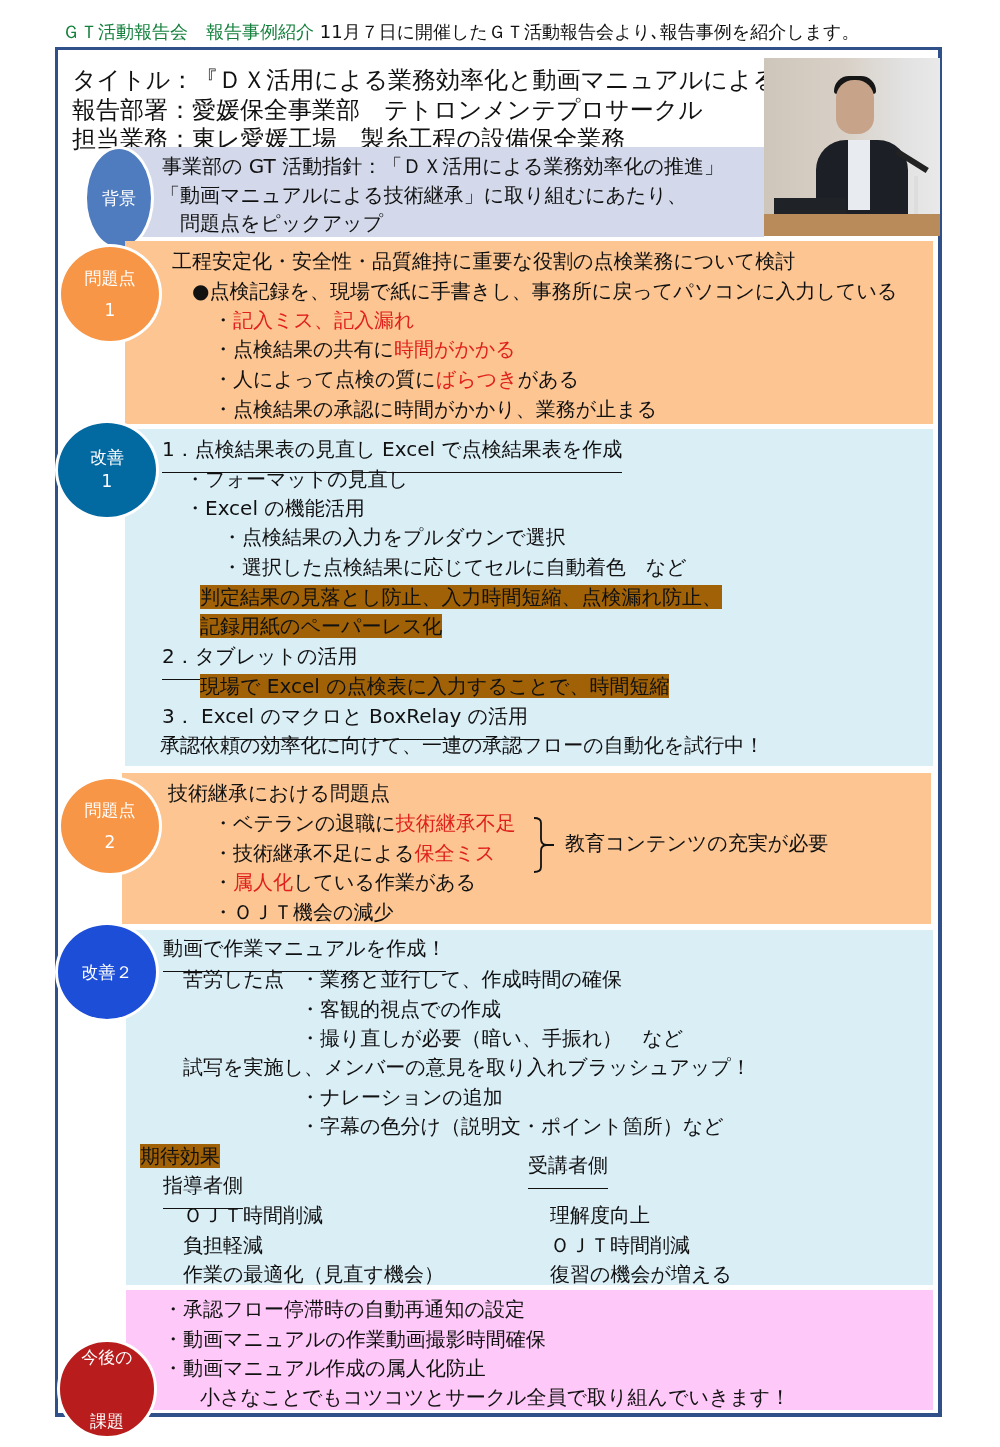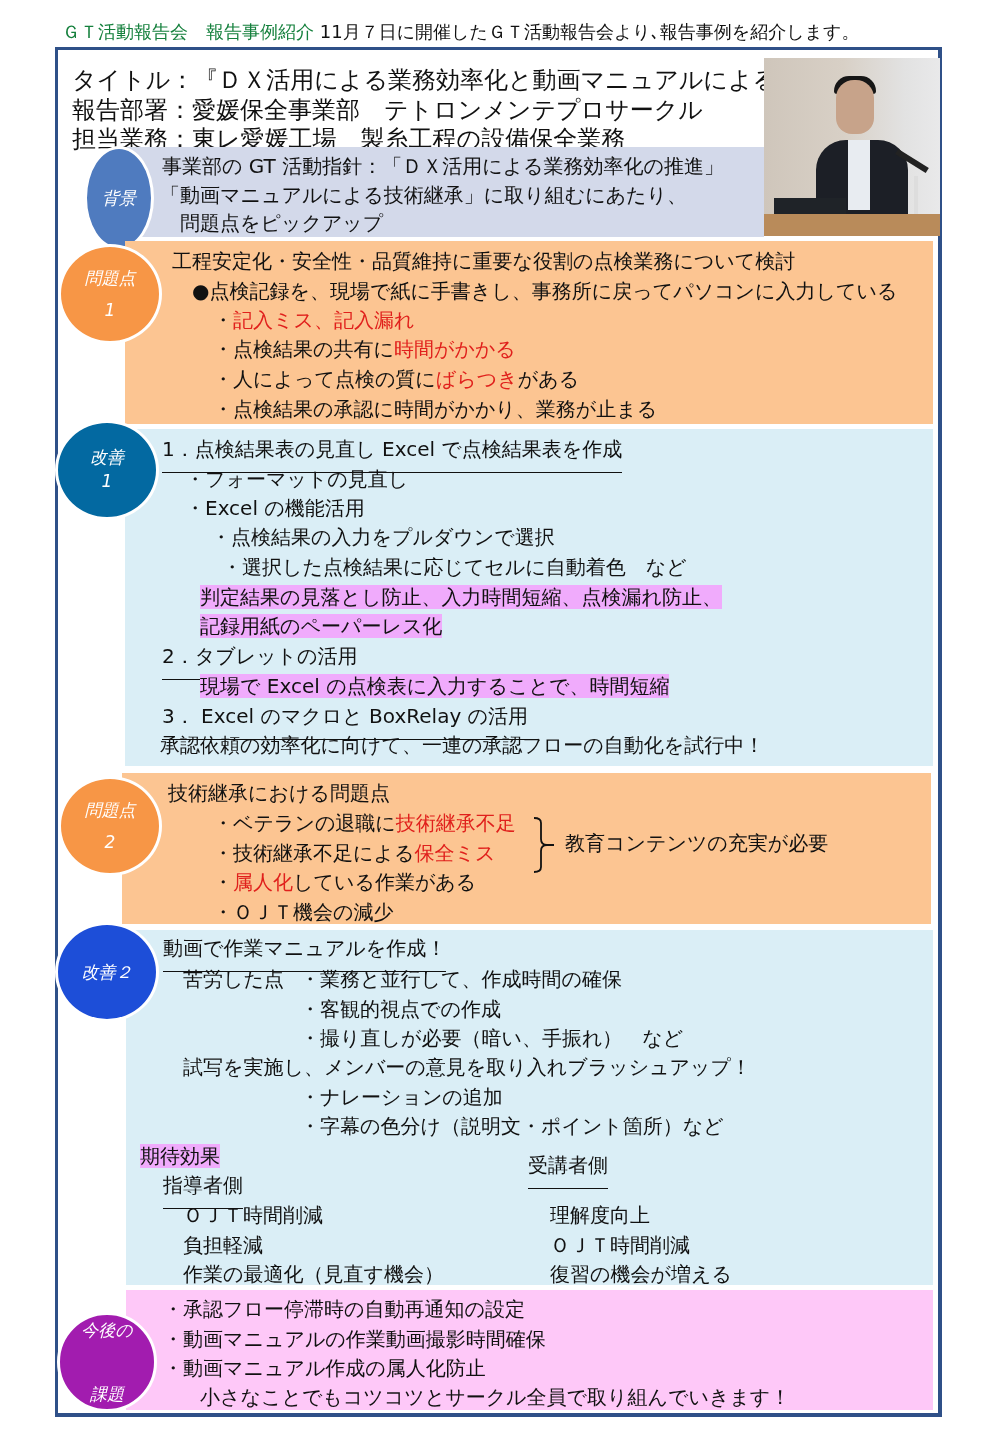--- a/index.html
+++ b/index.html
@@ -11,24 +11,24 @@
   .photo{position:absolute;left:764px;top:58px;width:176px;height:178px;background:linear-gradient(90deg,#cfc6bb 0%,#d8d0c6 45%,#e2e2e2 80%,#e9e9ea 100%);overflow:hidden;}
   .photo .podium{position:absolute;left:0;bottom:0;width:100%;height:22px;background:#b98b5a;}
   .photo .laptop{position:absolute;left:10px;bottom:20px;width:72px;height:18px;background:#1f2328;}
   .photo .body{position:absolute;left:52px;top:82px;width:92px;height:100px;background:#1c1f26;border-radius:30px 30px 0 0;}
   .photo .shirt{position:absolute;left:84px;top:82px;width:22px;height:70px;background:#e8ecf1;}
   .photo .head{position:absolute;left:72px;top:22px;width:38px;height:54px;background:#c7a38a;border-radius:18px 18px 16px 16px;}
   .photo .hair{position:absolute;left:70px;top:18px;width:42px;height:18px;background:#161616;border-radius:20px 20px 4px 4px;}
   .photo .mic{position:absolute;left:130px;top:100px;width:36px;height:6px;background:#222;transform:rotate(32deg);}
   .photo .stand{position:absolute;left:150px;top:118px;width:4px;height:40px;background:#ddd;}
   .panel{position:absolute;box-sizing:border-box;}
-  .circle{position:absolute;border-radius:50%;border:3px solid #fff;box-sizing:border-box;color:#fff;font-size:17px;display:flex;flex-direction:column;align-items:center;justify-content:center;text-align:center;line-height:1.9;font-style:italic;}
+  .circle{position:absolute;border-radius:50%;border:3px solid #fff;box-sizing:border-box;color:#fff;font-size:17px;display:flex;flex-direction:column;align-items:center;justify-content:center;text-align:center;line-height:1.9;}
   .line{position:absolute;font-size:20px;white-space:nowrap;}
   .red{color:#e0201c;}
-  .hl{background:#f0abfc;}
+  .hl{background:#a16207;}
   .ul{border-bottom:1.5px solid #111;padding-bottom:11px;}
   .brace{position:absolute;left:533px;top:817px;width:22px;height:56px;}
 </style>
 </head>
 <body>
 
 <div class="header">
   <span class="blue">ＧＴ活動報告会　報告事例紹介</span><span> 11月７日に開催したＧＴ活動報告会より､報告事例を紹介します。</span>
 </div>
 
@@ -66,21 +66,21 @@
 <div class="line" style="left:213px;top:396px;"><span>・点検結果の承認に時間がかかり、業務が止まる</span></div>
 <div class="circle" style="left:58px;top:244px;width:104px;height:100px;background:#f79646;">
   <span>問題点</span>
   <span>1</span>
 </div>
 
 <div class="panel" style="left:125px;top:429px;width:808px;height:337px;background:#daeef6;"></div>
 <div class="line" style="left:162px;top:436px;"><span class="ul">1．点検結果表の見直し Excel で点検結果表を作成</span></div>
 <div class="line" style="left:185px;top:466px;">・フォーマットの見直し</div>
 <div class="line" style="left:185px;top:495px;">・Excel の機能活用</div>
-<div class="line" style="left:211px;top:524px;">・点検結果の入力をプルダウンで選択</div>
+<div class="line" style="left:222px;top:524px;">・点検結果の入力をプルダウンで選択</div>
 <div class="line" style="left:222px;top:554px;">・選択した点検結果に応じてセルに自動着色　など</div>
 <div class="line" style="left:200px;top:584px;"><span class="hl">判定結果の見落とし防止、入力時間短縮、点検漏れ防止、</span></div>
 <div class="line" style="left:200px;top:613px;"><span class="hl">記録用紙のペーパーレス化</span></div>
 <div class="line" style="left:162px;top:643px;"><span class="ul">2．タブレットの活用</span></div>
 <div class="line" style="left:200px;top:673px;"><span class="hl">現場で Excel の点検表に入力することで、時間短縮</span></div>
 <div class="line" style="left:162px;top:703px;"><span class="ul">3．  Excel のマクロと BoxRelay の活用</span></div>
 <div class="line" style="left:160px;top:732px;">承認依頼の効率化に向けて、一連の承認フローの自動化を試行中！</div>
 <div class="circle" style="left:55px;top:420px;width:104px;height:100px;background:#0369a1;line-height:1.4;">
   <span>改善</span>
   <span>1</span>
@@ -121,16 +121,16 @@
 <div class="line" style="left:550px;top:1261px;">復習の機会が増える</div>
 <div class="circle" style="left:55px;top:922px;width:104px;height:100px;background:#1d4ed8;">
   <span>改善２</span>
 </div>
 
 <div class="panel" style="left:126px;top:1290px;width:807px;height:120px;background:#fec8f8;"></div>
 <div class="line" style="left:163px;top:1296px;">・承認フロー停滞時の自動再通知の設定</div>
 <div class="line" style="left:163px;top:1326px;">・動画マニュアルの作業動画撮影時間確保</div>
 <div class="line" style="left:163px;top:1355px;">・動画マニュアル作成の属人化防止</div>
 <div class="line" style="left:200px;top:1384px;">小さなことでもコツコツとサークル全員で取り組んでいきます！</div>
-<div class="circle" style="left:57px;top:1312px;width:100px;height:100px;background:#a21caf;line-height:1.35;gap:41px;">
+<div class="circle" style="left:57px;top:1339px;width:100px;height:100px;background:#b91c1c;line-height:1.35;gap:41px;">
   <span>今後の</span>
   <span>課題</span>
 </div>
 
 </body></html>

